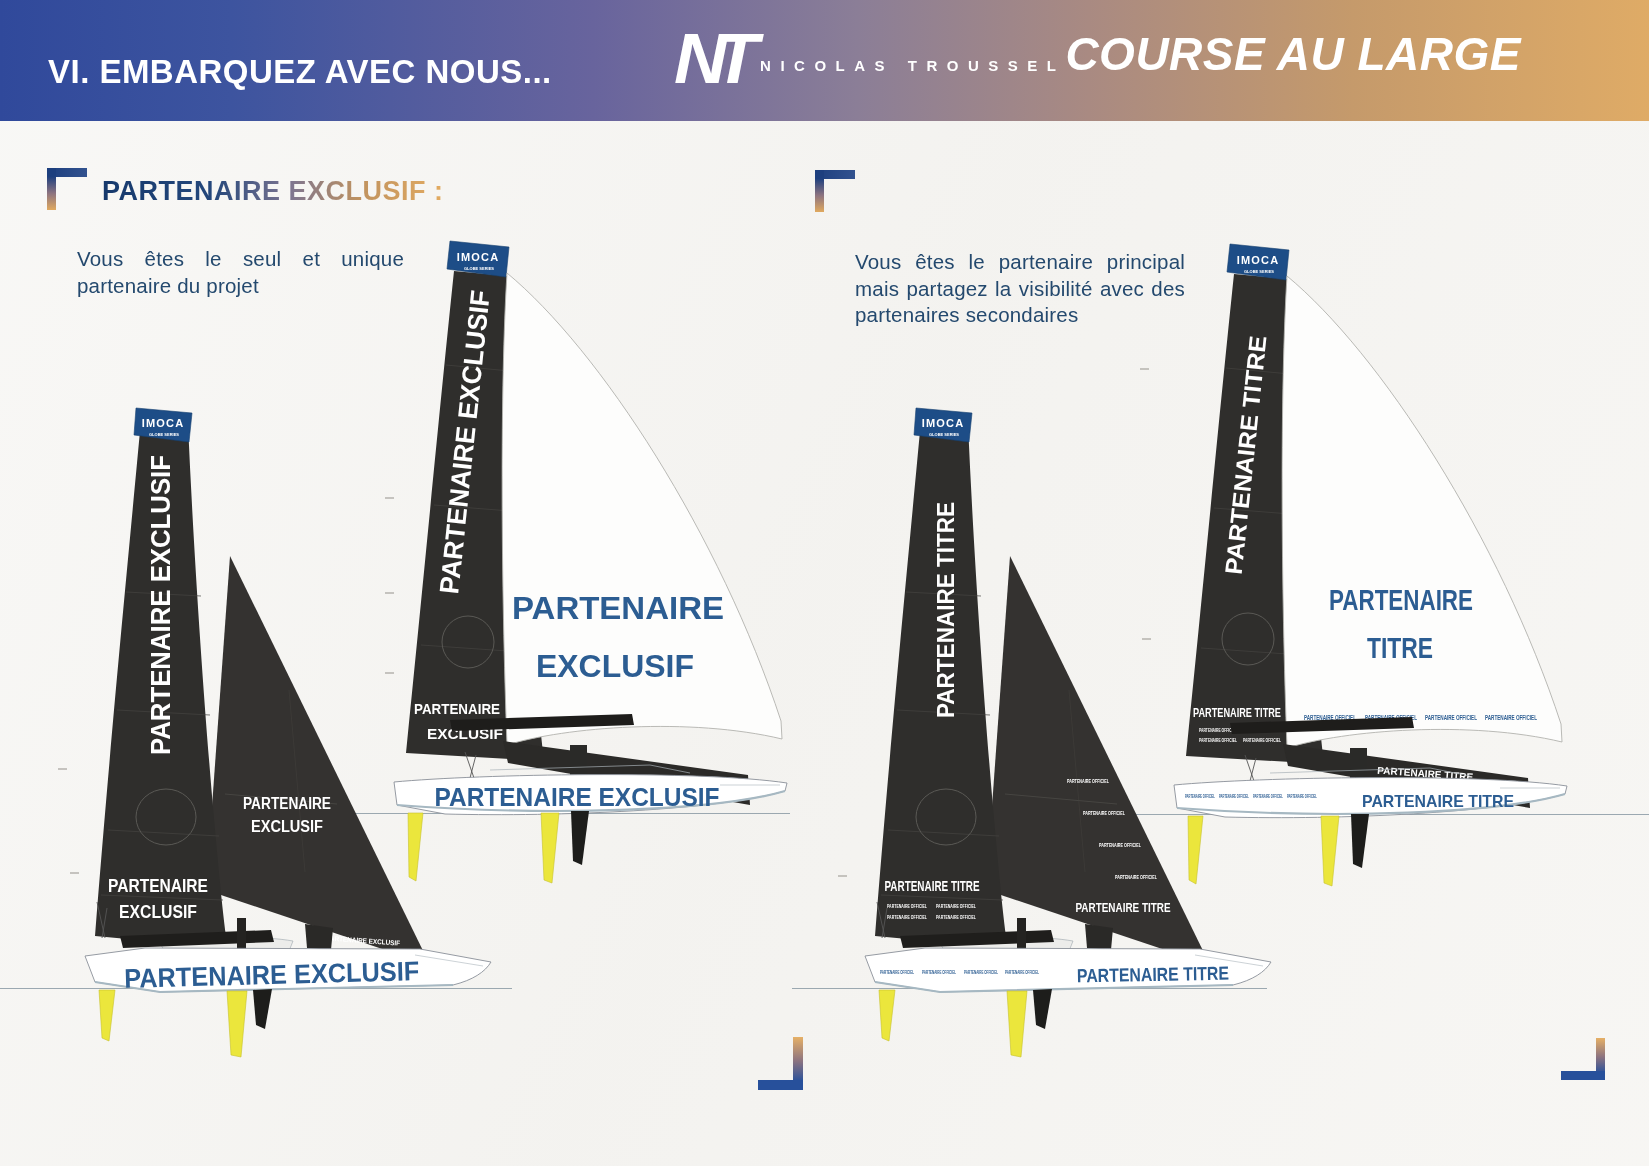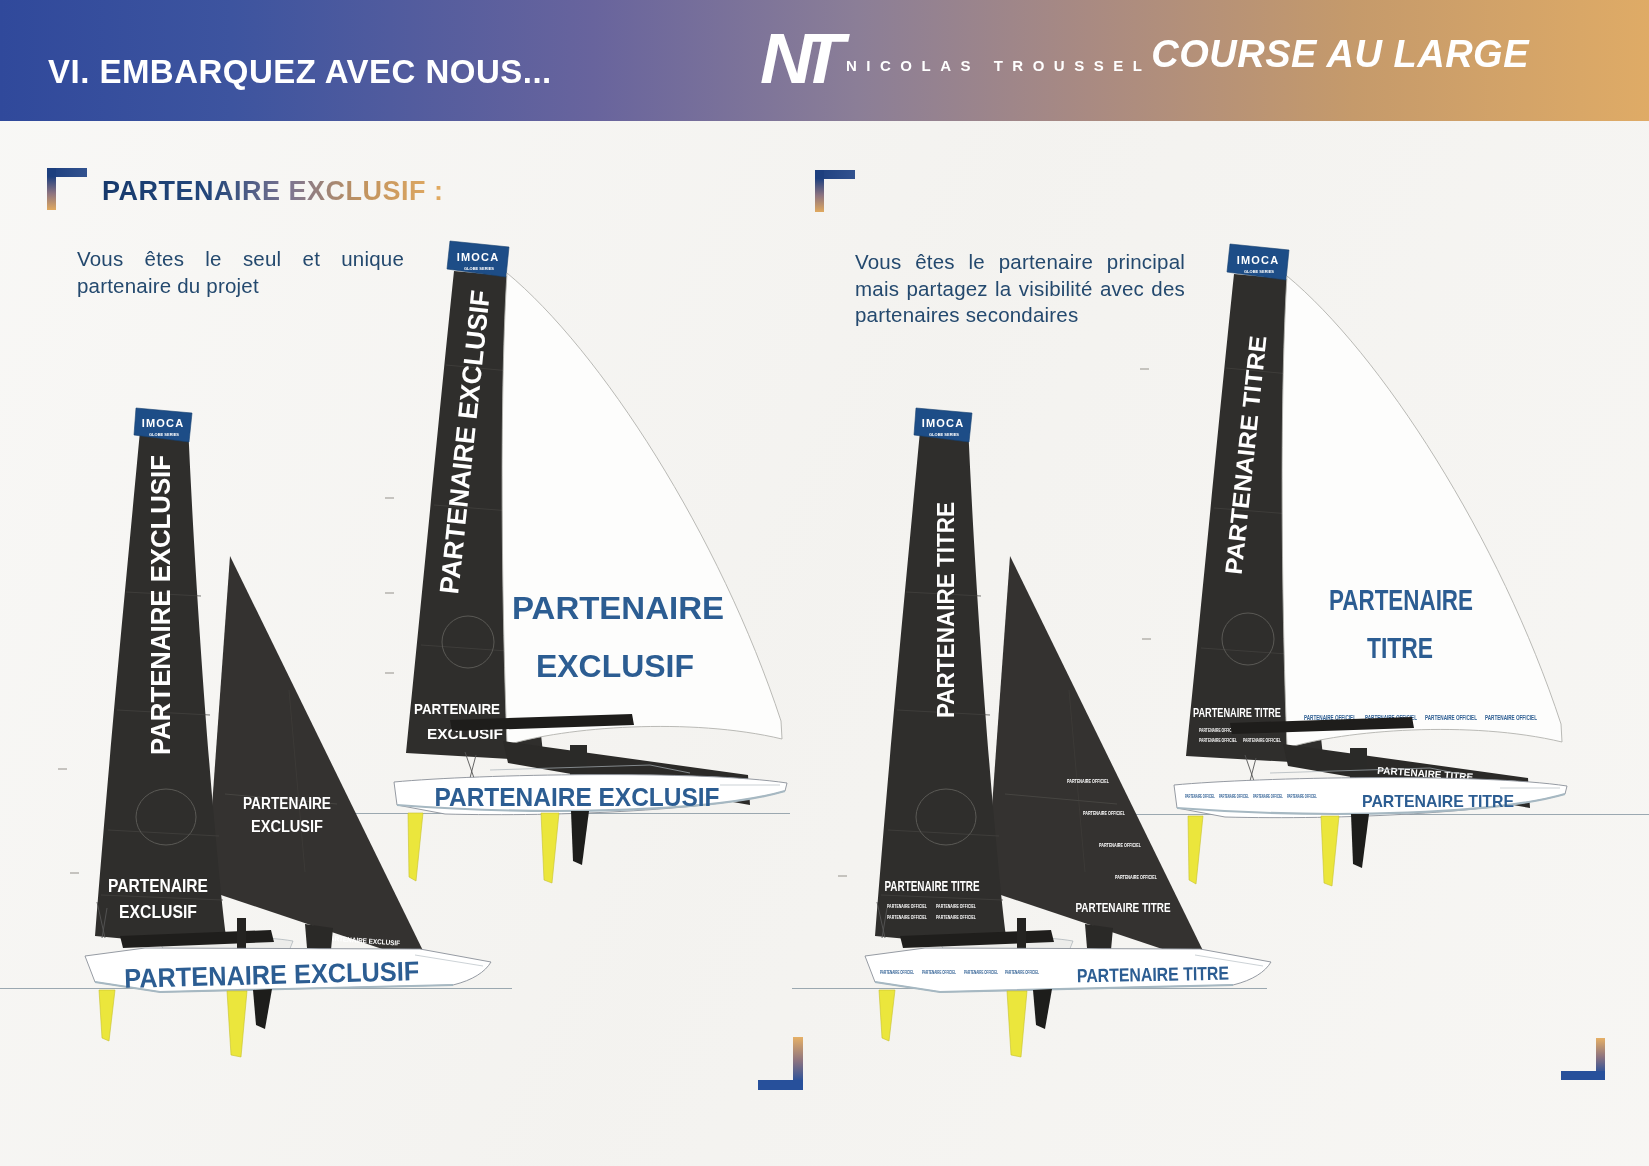--- a/index.html
+++ b/index.html
@@ -13,28 +13,28 @@
   }
   
   #header {
     position:absolute; left:0; top:0; width:1649px; height:121px;
     background:linear-gradient(90deg,#30499b 0%,#3d549f 14%,#68649d 36%,#8b7e97 52%,#a98a82 66%,#c59a6b 82%,#dfab66 100%);
   }
   #header-title {
     position:absolute; left:48px; top:52px; color:#ffffff;
     font-size:34px; font-weight:800; letter-spacing:.5px; transform:scaleX(.97); transform-origin:left;
   }
-  #logo { position:absolute; right:120px; top:28px; display:flex; align-items:flex-start; color:#fff; }
+  #logo { position:absolute; right:128px; top:28px; display:flex; align-items:flex-start; color:#fff; }
   #logo-monogram {
     font-size:70px; font-weight:900; font-style:italic; letter-spacing:-0.18em;
     line-height:62px; padding-right:14px; transform:scaleX(1.05); transform-origin:right;
   }
   #logo-textblock { display:flex; flex-direction:row; align-items:flex-end; padding-top:6px; }
   #logo-name { font-size:15px; font-weight:700; letter-spacing:9.5px; white-space:nowrap; }
-  #logo-tagline { font-size:38px; font-weight:900; font-style:italic; letter-spacing:.5px; line-height:40px; white-space:nowrap; }
+  #logo-tagline { font-size:46px; font-weight:900; font-style:italic; letter-spacing:.5px; line-height:40px; white-space:nowrap; }
   
   .corner-tl { position:absolute; width:40px; height:42px; }
   .corner-tl .arm-top { position:absolute; left:0; top:0; width:40px; height:9px; background:linear-gradient(90deg,#1d3f7e,#32528f); }
   .corner-tl .arm-left { position:absolute; left:0; top:0; width:9px; height:42px; background:linear-gradient(#1d3f7e 20%,#8c7380 60%,#e0a95f 100%); }
   .corner-br { position:absolute; }
   .corner-br .arm-right { position:absolute; right:0; top:0; width:10px; background:linear-gradient(#e6b066 0%,#8c7380 45%,#27509b 85%); }
   .corner-br .arm-bottom { position:absolute; right:0; bottom:0; background:#27509b; height:10px; }
   .section-title {
     position:absolute; font-size:27px; font-weight:800; letter-spacing:.5px; white-space:nowrap;
     background:linear-gradient(90deg,#16396c 0%,#24477b 32%,#7d7590 55%,#c1935f 76%,#e3ab61 100%);

